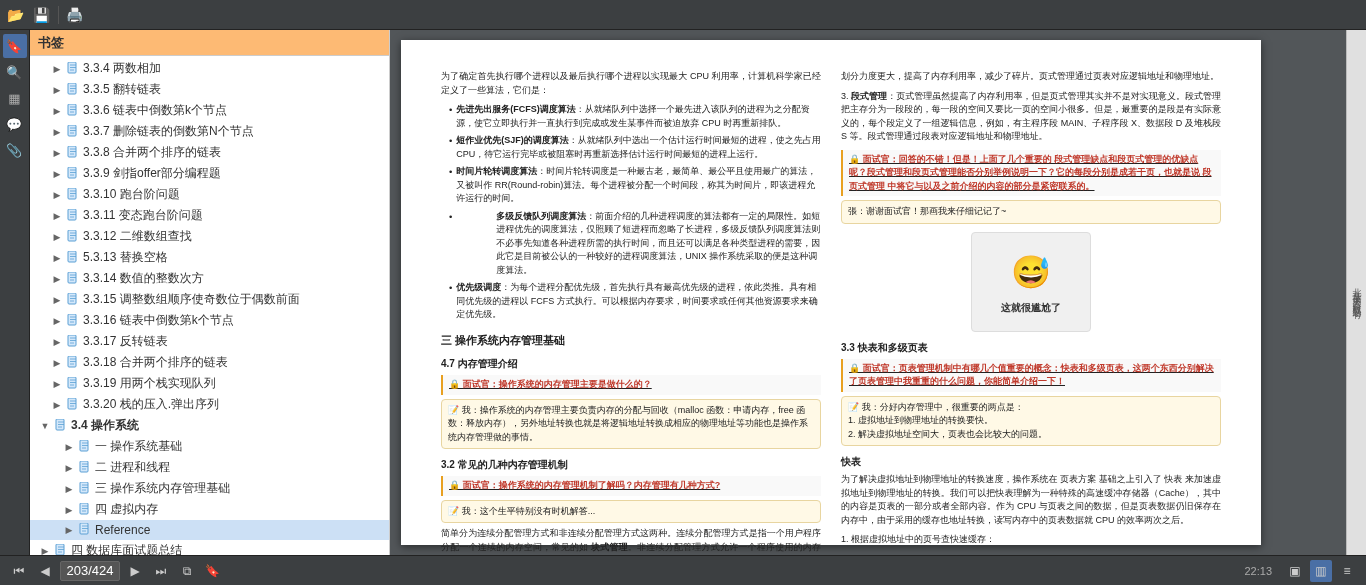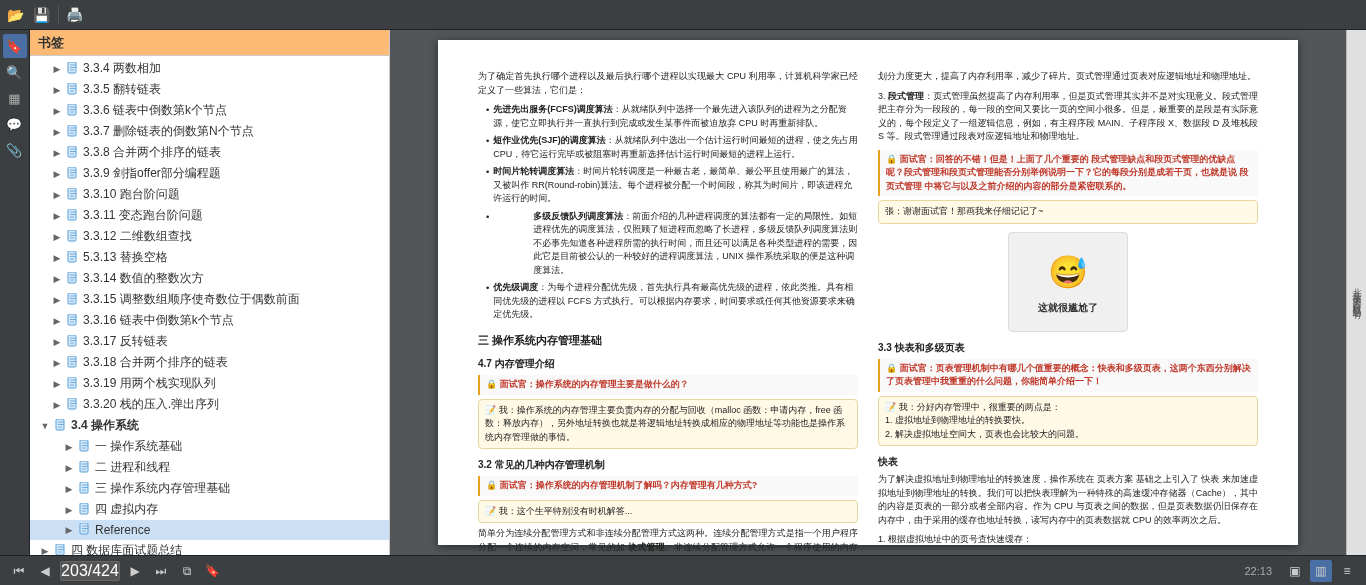--- a/index.html
+++ b/index.html
@@ -150,21 +150,20 @@
       color: #333;
     }
 
     
     .doc-viewer {
       flex: 1;
       background: #525659;
       overflow-y: auto;
       display: flex;
       flex-direction: column;
-      align-items: center;
       padding: 10px 11px;
       gap: 10px;
     }
     .doc-viewer::-webkit-scrollbar { width: 8px; }
     .doc-viewer::-webkit-scrollbar-thumb { background: #888; border-radius: 4px; }
 
     .page-container {
       background: #fff;
       width: 860px;
       min-height: 400px;
@@ -206,20 +205,21 @@
       padding-left: 8px;
     }
     .bullet-dot { flex-shrink: 0; }
 
     .qa-block {
       background: #f9f9f9;
       border-left: 2px solid #e8a020;
       padding: 3px 6px;
       margin: 4px 0;
       font-size: 9px;
+      text-decoration: underline;
     }
     .qa-q { color: #c0392b; font-weight: bold; }
 
     .comment-bubble {
       background: #fff9e6;
       border: 1px solid #e8d5a0;
       border-radius: 4px;
       padding: 4px 6px;
       margin: 4px 0;
       font-size: 9px;
@@ -293,21 +293,21 @@
       cursor: pointer;
       display: flex;
       align-items: center;
       justify-content: center;
       border-radius: 2px;
     }
     .page-input {
       background: #555;
       border: 1px solid #666;
       color: #fff;
-      font-size: 16px;
+      font-size: 13px;
       width: 60px;
       height: 20px;
       text-align: center;
       border-radius: 2px;
     }
     .right-controls {
       display: flex;
       align-items: center;
       gap: 4px;
     }

